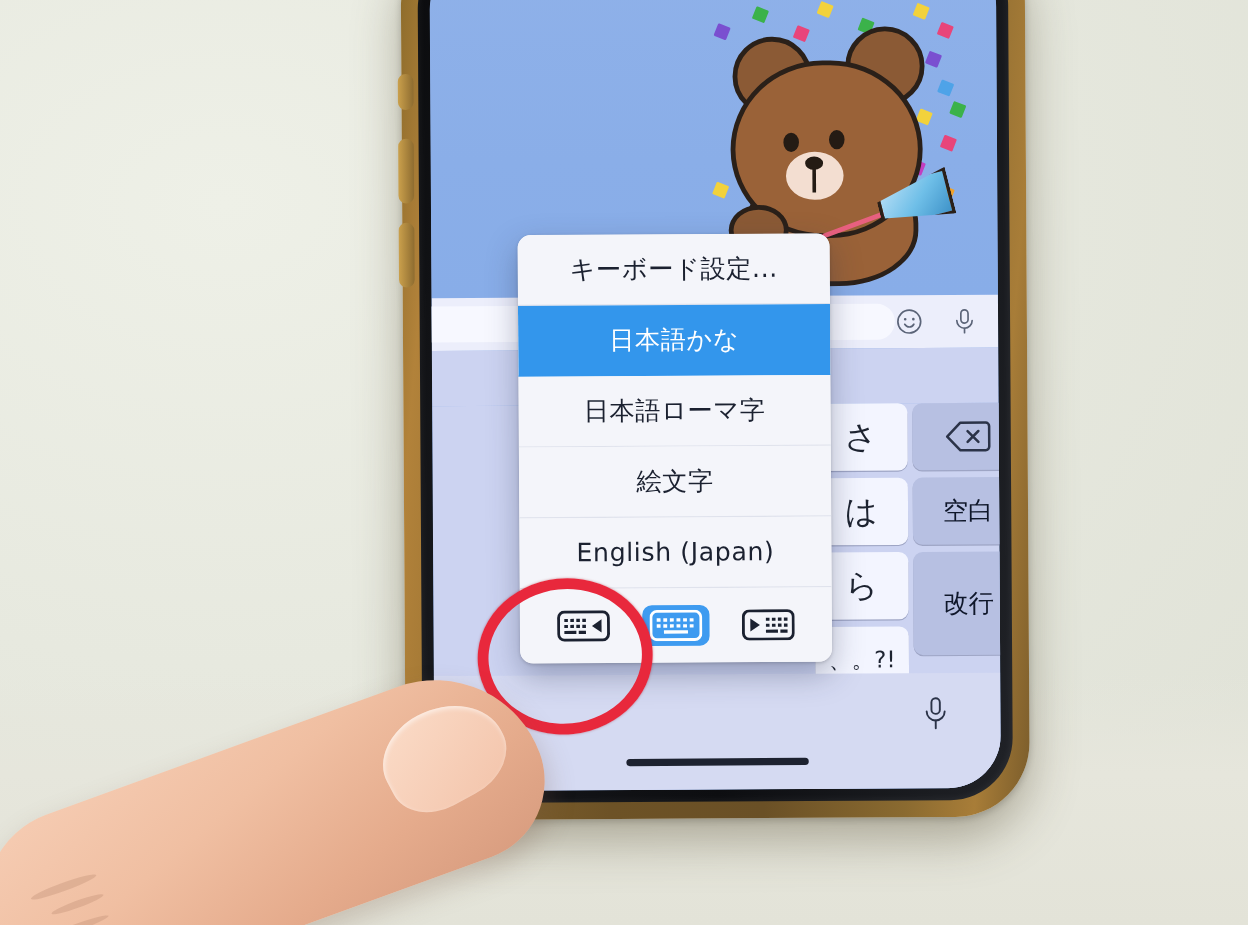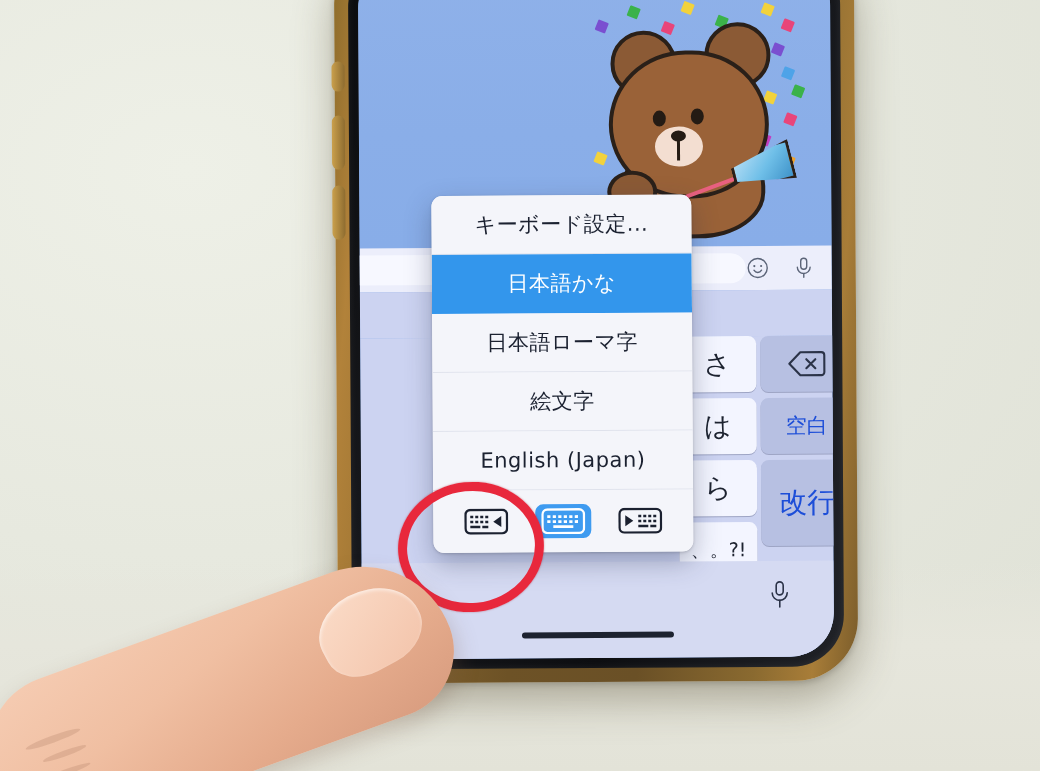--- a/index.html
+++ b/index.html
@@ -116,24 +116,24 @@
   }
   .kb-col{position:absolute;top:0;display:flex;flex-direction:column;gap:6px;}
   #col-kana{left:318px;width:78px;}
   #col-fn{left:400px;width:92px;}
   .key{
     border-radius:8px;display:flex;align-items:center;justify-content:center;
     font-size:27px;color:#1d2330;font-family:"DejaVu Sans",sans-serif;
     box-shadow:0 1px 0 rgba(120,128,160,.55);
   }
   .key.light{background:#f3f5ff;height:56px;}
-  .key.dark{background:#b7c0e2;color:#1d4ed8;}
+  .key.dark{background:#b7c0e2;color:#0f172a;}
   #k-del{height:56px;}
   #k-space{height:56px;font-size:21px;}
-  #k-return{height:86px;font-size:28px;}
+  #k-return{height:86px;font-size:21px;}
 
   
   #kb-bottom{position:absolute;left:0;right:0;bottom:0;height:96px;background:#d5daf2;}
   #globe-icon{position:absolute;left:34px;top:20px;width:30px;height:30px;}
   #mic-icon-kb{position:absolute;right:42px;top:18px;width:24px;height:32px;}
   #home-bar{position:absolute;left:50%;transform:translateX(-50%);
     bottom:20px;width:152px;height:6px;border-radius:3px;background:#1d2230;}
 
   
   #popup{

